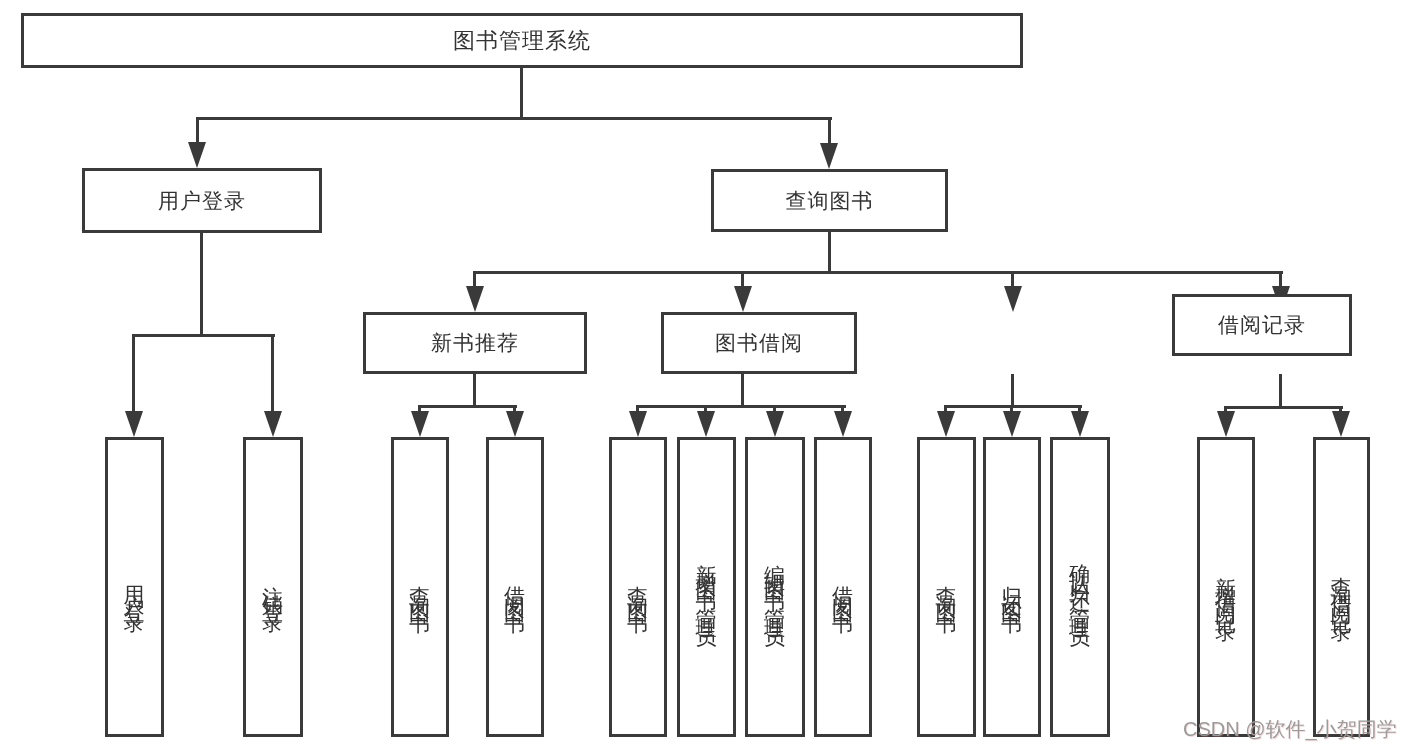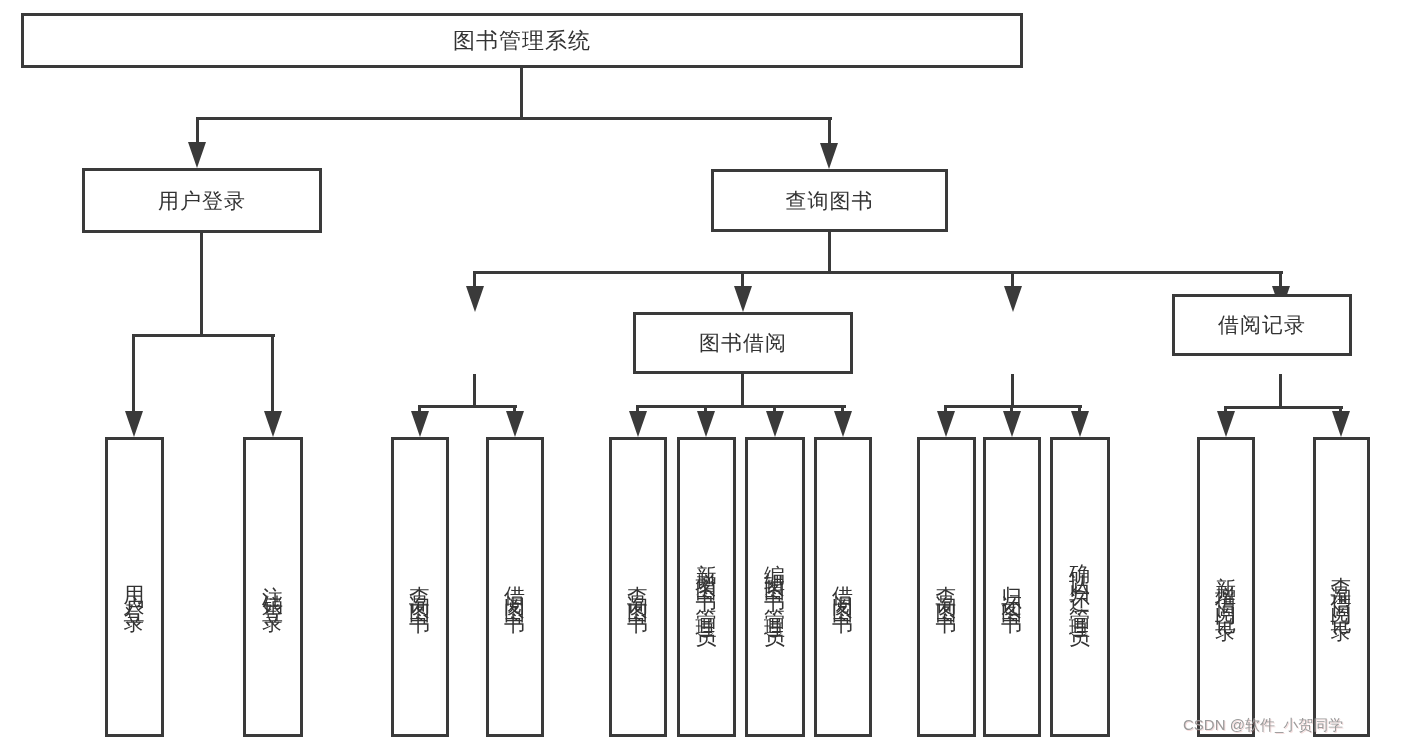--- a/index.html
+++ b/index.html
@@ -21,21 +21,21 @@
   }
   .vl { position:absolute; width:3px; background:#3a3a3a; }
   .hl { position:absolute; height:3px; background:#3a3a3a; }
   .arrow {
     position:absolute; width:0; height:0;
     border-left:9px solid transparent; border-right:9px solid transparent;
     border-top:26px solid #3a3a3a;
   }
   .watermark {
     position:absolute; left:1183px; top:716px;
-    font-size:15px; color:#9b9b9b; white-space:nowrap;
+    font-size:20px; color:#9b9b9b; white-space:nowrap;
     text-shadow:1px 1px 0 rgba(220,120,120,0.25);
   }
 </style>
 </head>
 <body>
 
 <div class="canvas">
 
   <div class="node root" style="left:21px;top:13px;width:1002px;height:55px">
     <span class="lbl">图书管理系统</span>
@@ -66,21 +66,24 @@
   <div class="hl" style="left:473px;top:271px;width:810px"></div>
   <div class="vl" style="left:473px;top:271px;height:16px"></div>
   <div class="arrow" style="left:466px;top:286px"></div>
   <div class="vl" style="left:741px;top:271px;height:16px"></div>
   <div class="arrow" style="left:734px;top:286px"></div>
   <div class="vl" style="left:1011px;top:271px;height:16px"></div>
   <div class="arrow" style="left:1004px;top:286px"></div>
   <div class="vl" style="left:1279px;top:271px;height:16px"></div>
   <div class="arrow" style="left:1272px;top:286px"></div>
 
-  <div class="node" style="left:633px;top:312px;width:220px;height:62px">
+  <div class="node" style="left:363px;top:312px;width:224px;height:62px">
+    <span class="lbl">新书推荐</span>
+  </div>
+  <div class="node" style="left:661px;top:312px;width:196px;height:62px">
     <span class="lbl">图书借阅</span>
   </div>
   <div class="node" style="left:1172px;top:294px;width:180px;height:62px">
     <span class="lbl">借阅记录</span>
   </div>
 
   <div class="vl" style="left:473px;top:374px;height:33px"></div>
   <div class="hl" style="left:418px;top:405px;width:99px"></div>
   <div class="vl" style="left:418px;top:405px;height:8px"></div>
   <div class="arrow" style="left:411px;top:411px"></div>

